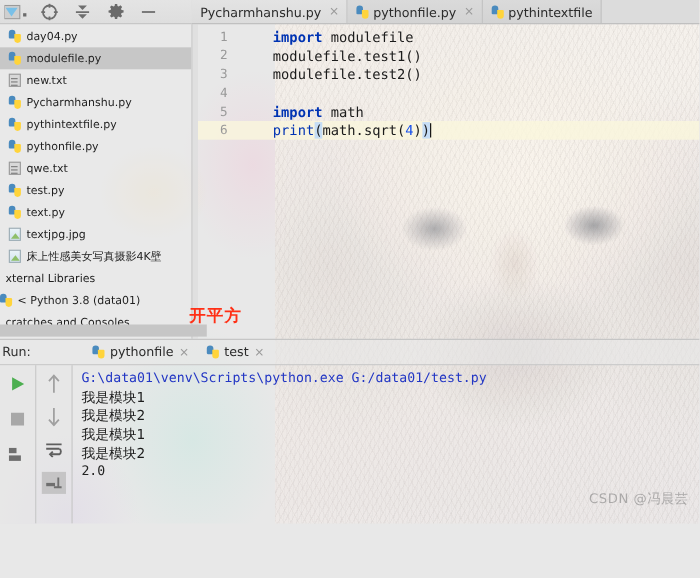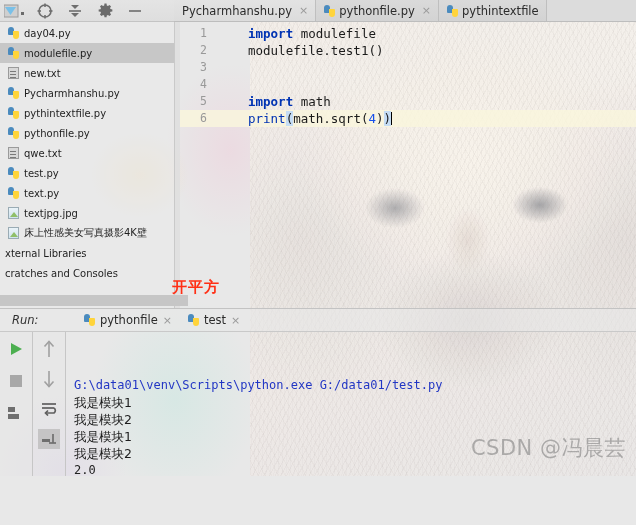--- a/index.html
+++ b/index.html
@@ -199,21 +199,21 @@
     background:#c6c6c6; border-radius:0;
   }
   .run-head {
     position:absolute; left:0; top:0; right:0; height:24px;
     display:flex; align-items:center;
     border-top:1px solid #c3c3c3;
     border-bottom:1px solid #c9c9c9;
     background: rgba(232,232,232,.60);
   }
   .run-label {
-    font-size:11.5px; color:#303030; padding-left:12px; width:76px;font-style:italic;
+    font-size:11.5px; color:#303030; padding-left:2px; width:76px;
   }
   .run-tab {
     display:flex; align-items:center; gap:5px;
     padding:16px 8px; height:24px; font-size:11.5px; color:#2b2b2b;
     white-space:nowrap;
   }
   .run-tab .tabclose { color:#9a9a9a; font-size:11px; }
   .run-body {
     position:absolute; left:0; top:24px; right:0; bottom:0;
     display:flex;
@@ -231,34 +231,33 @@
     background: rgba(230,230,230,.30);
   }
   .gico { width:22px; height:20px; display:flex; align-items:center; justify-content:center; }
   .gico.pressed { background: rgba(186,186,186,.75); }
   .console {
     flex:1; position:relative;
     font-family:"DejaVu Sans Mono", monospace;
     font-size:12px; line-height:17px;
     padding: 3px 16px 0 8px;
     overflow:hidden;
-    margin-top:42px;
   }
   .cline { white-space:pre; color:#222; }
   .cline.cmd { color:#2236c4; }
   .cline.cn  { color:#1c1c1c; font-family:"DejaVu Sans", sans-serif; font-size:12.5px;}
   .redbox {
     position:absolute; left:60px; top:486px;
     width:58px; height:26px;
     border:3px solid #ff1f0f; border-radius:3px;
     z-index:8; pointer-events:none;
   }
   .watermark {
     position:absolute; right:10px; bottom:14px;
-    font-size:21px; color:rgba(120,120,120,.55);
+    font-size:12px; color:rgba(120,120,120,.55);
     z-index:9; letter-spacing:.5px;
     font-family:"DejaVu Sans", sans-serif;
   }
   .editor-divider {
     position:absolute; left:174px; top:22px; width:1px; bottom:168px;
     background:#c9c9c9; z-index:4;
   }
 </style>
 </head>
 <body>
@@ -368,20 +367,24 @@
         </div>
         <div class="titem">
           <span class="imgicon"></span>
           <span class="lbl">床上性感美女写真摄影4K壁</span>
         </div>
         <div class="titem indent0">
           <span style="width: 0px;"></span>
           <span class="lbl">xternal Libraries</span>
         </div>
         <div class="titem indent0">
+          <span class="pyicon"></span>
+          <span class="lbl">&lt; Python 3.8 (data01)</span>
+        </div>
+        <div class="titem indent0">
           <span style="width: 0px;"></span>
           <span class="lbl">cratches and Consoles</span>
         </div>
       </div>
     <div class="sidebar-hscroll"></div>
   </div>
   <div class="editor-divider"></div>
 
   <div class="editor">
     <div class="gutter"></div>
@@ -389,20 +392,21 @@
         <div class="ln-row">
           <span class="ln-no">1</span>
           <span class="ln-code"><span class="kw">import</span><span> modulefile</span></span>
         </div>
         <div class="ln-row">
           <span class="ln-no">2</span>
           <span class="ln-code"><span>modulefile.test1()</span></span>
         </div>
         <div class="ln-row">
           <span class="ln-no">3</span>
+          <span class="ln-code"><span>modulefile.test2()</span></span>
         </div>
         <div class="ln-row">
           <span class="ln-no">4</span>
           <span class="ln-code"><span></span></span>
         </div>
         <div class="ln-row">
           <span class="ln-no">5</span>
           <span class="ln-code"><span class="kw">import</span><span> math</span></span>
         </div>
         <div class="ln-row cur">

